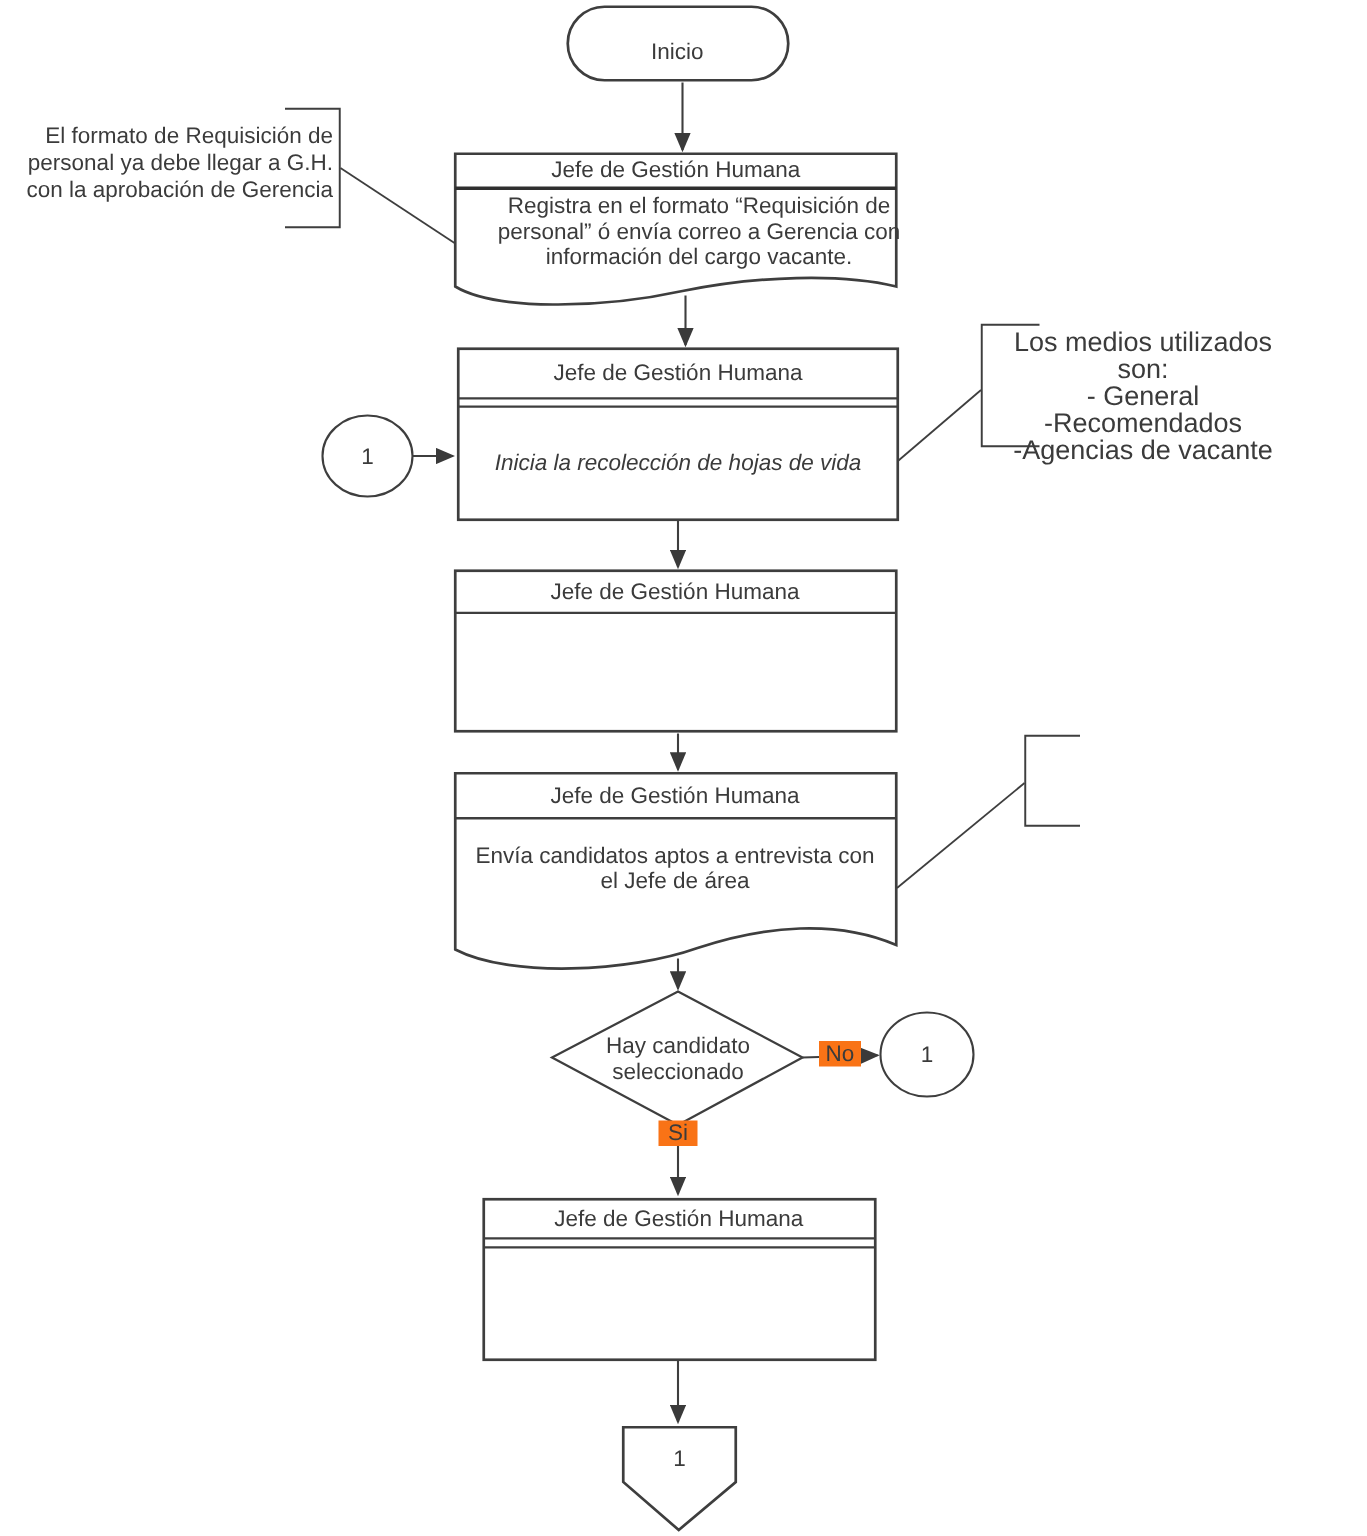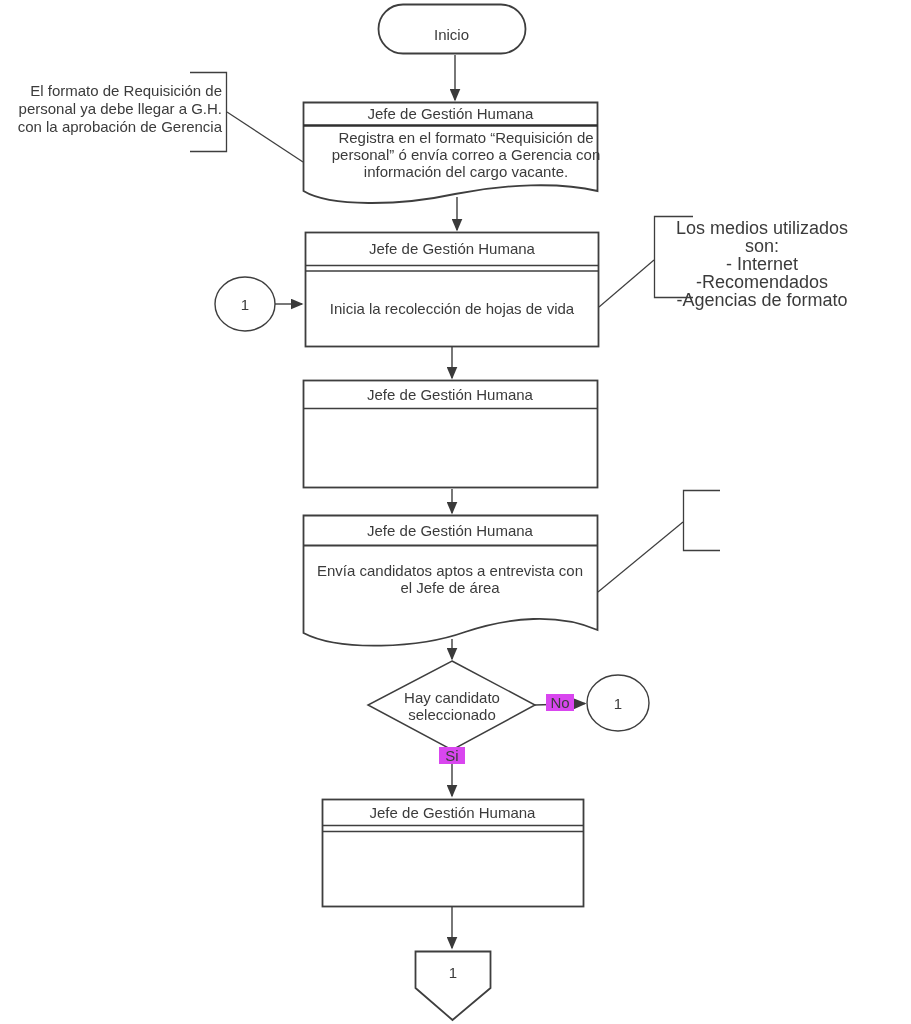--- a/index.html
+++ b/index.html
@@ -8,21 +8,21 @@
     position:relative; width:911px; height:1024px; background:#ffffff;
     font-family:"Liberation Sans", sans-serif; color:#3b3b3b; overflow:hidden;
   }
   svg.layer { position:absolute; left:0; top:0; width:911px; height:1024px; }
   .txt {
     position:absolute; display:flex; align-items:center; justify-content:center;
     text-align:center; font-size:15px; line-height:17px; color:#3b3b3b;
   }
   .note { line-height:18px; }
   .note-block { position:absolute; text-align:center; font-size:18px; line-height:18px; color:#3b3b3b; }
-  .edge-label { background:#d946ef; padding:0 1px; line-height:16px;text-align:right; }
+  .edge-label { background:#f97316; padding:0 1px; line-height:16px;text-align:right; }
 </style>
 </head>
 <body>
 
 <div class="stage">
 
   <svg class="layer" viewBox="0 0 911 1024">
     <defs>
       <marker id="ah" markerUnits="userSpaceOnUse" markerWidth="13" markerHeight="11" refX="11.5" refY="5.5" orient="auto">
         <path d="M0,0 L13,5.5 L0,11 Z" fill="#3a3a3a"></path>
@@ -77,27 +77,27 @@
 
   <div class="txt" style="left:378px; top:4px; width:147px; height:60px;">Inicio</div>
 
   <div class="txt note" style="left:12px; top:70px; width:210px; height:78px;text-align:right;">El formato de Requisición de personal ya debe llegar a G.H. con la aprobación de Gerencia</div>
 
   <div class="txt" style="left:303px; top:103px; width:295px; height:21px;">Jefe de Gestión Humana</div>
   <div class="txt" style="left:298px; top:126px; width:280px; height:56px;margin-left:28px;">Registra en el formato “Requisición de personal” ó envía correo a Gerencia con información del cargo vacante.</div>
 
   <div class="note-block" style="left:662px; top:219px; width:200px;">
     <div>Los medios utilizados son:</div>
-    <div>- Internet</div>
+    <div>- General</div>
     <div>-Recomendados</div>
-    <div>-Agencias de formato</div>
+    <div>-Agencias de vacante</div>
   </div>
 
   <div class="txt" style="left:305px; top:233px; width:294px; height:31px;">Jefe de Gestión Humana</div>
-  <div class="txt" style="left:305px; top:272px; width:294px; height:73px;">Inicia la recolección de hojas de vida</div>
+  <div class="txt" style="left:305px; top:272px; width:294px; height:73px;font-style:italic;">Inicia la recolección de hojas de vida</div>
 
   <div class="txt" style="left:215px; top:277px; width:60px; height:54px;">1</div>
 
   <div class="txt" style="left:303px; top:381px; width:294px; height:26px;">Jefe de Gestión Humana</div>
 
 
   <div class="txt" style="left:303px; top:516px; width:294px; height:28px;">Jefe de Gestión Humana</div>
   <div class="txt" style="left:310px; top:547px; width:280px; height:64px;">Envía candidatos aptos a entrevista con el Jefe de área</div>
 
   <div class="txt" style="left:369px; top:678px; width:166px; height:56px;">Hay candidato seleccionado</div>

